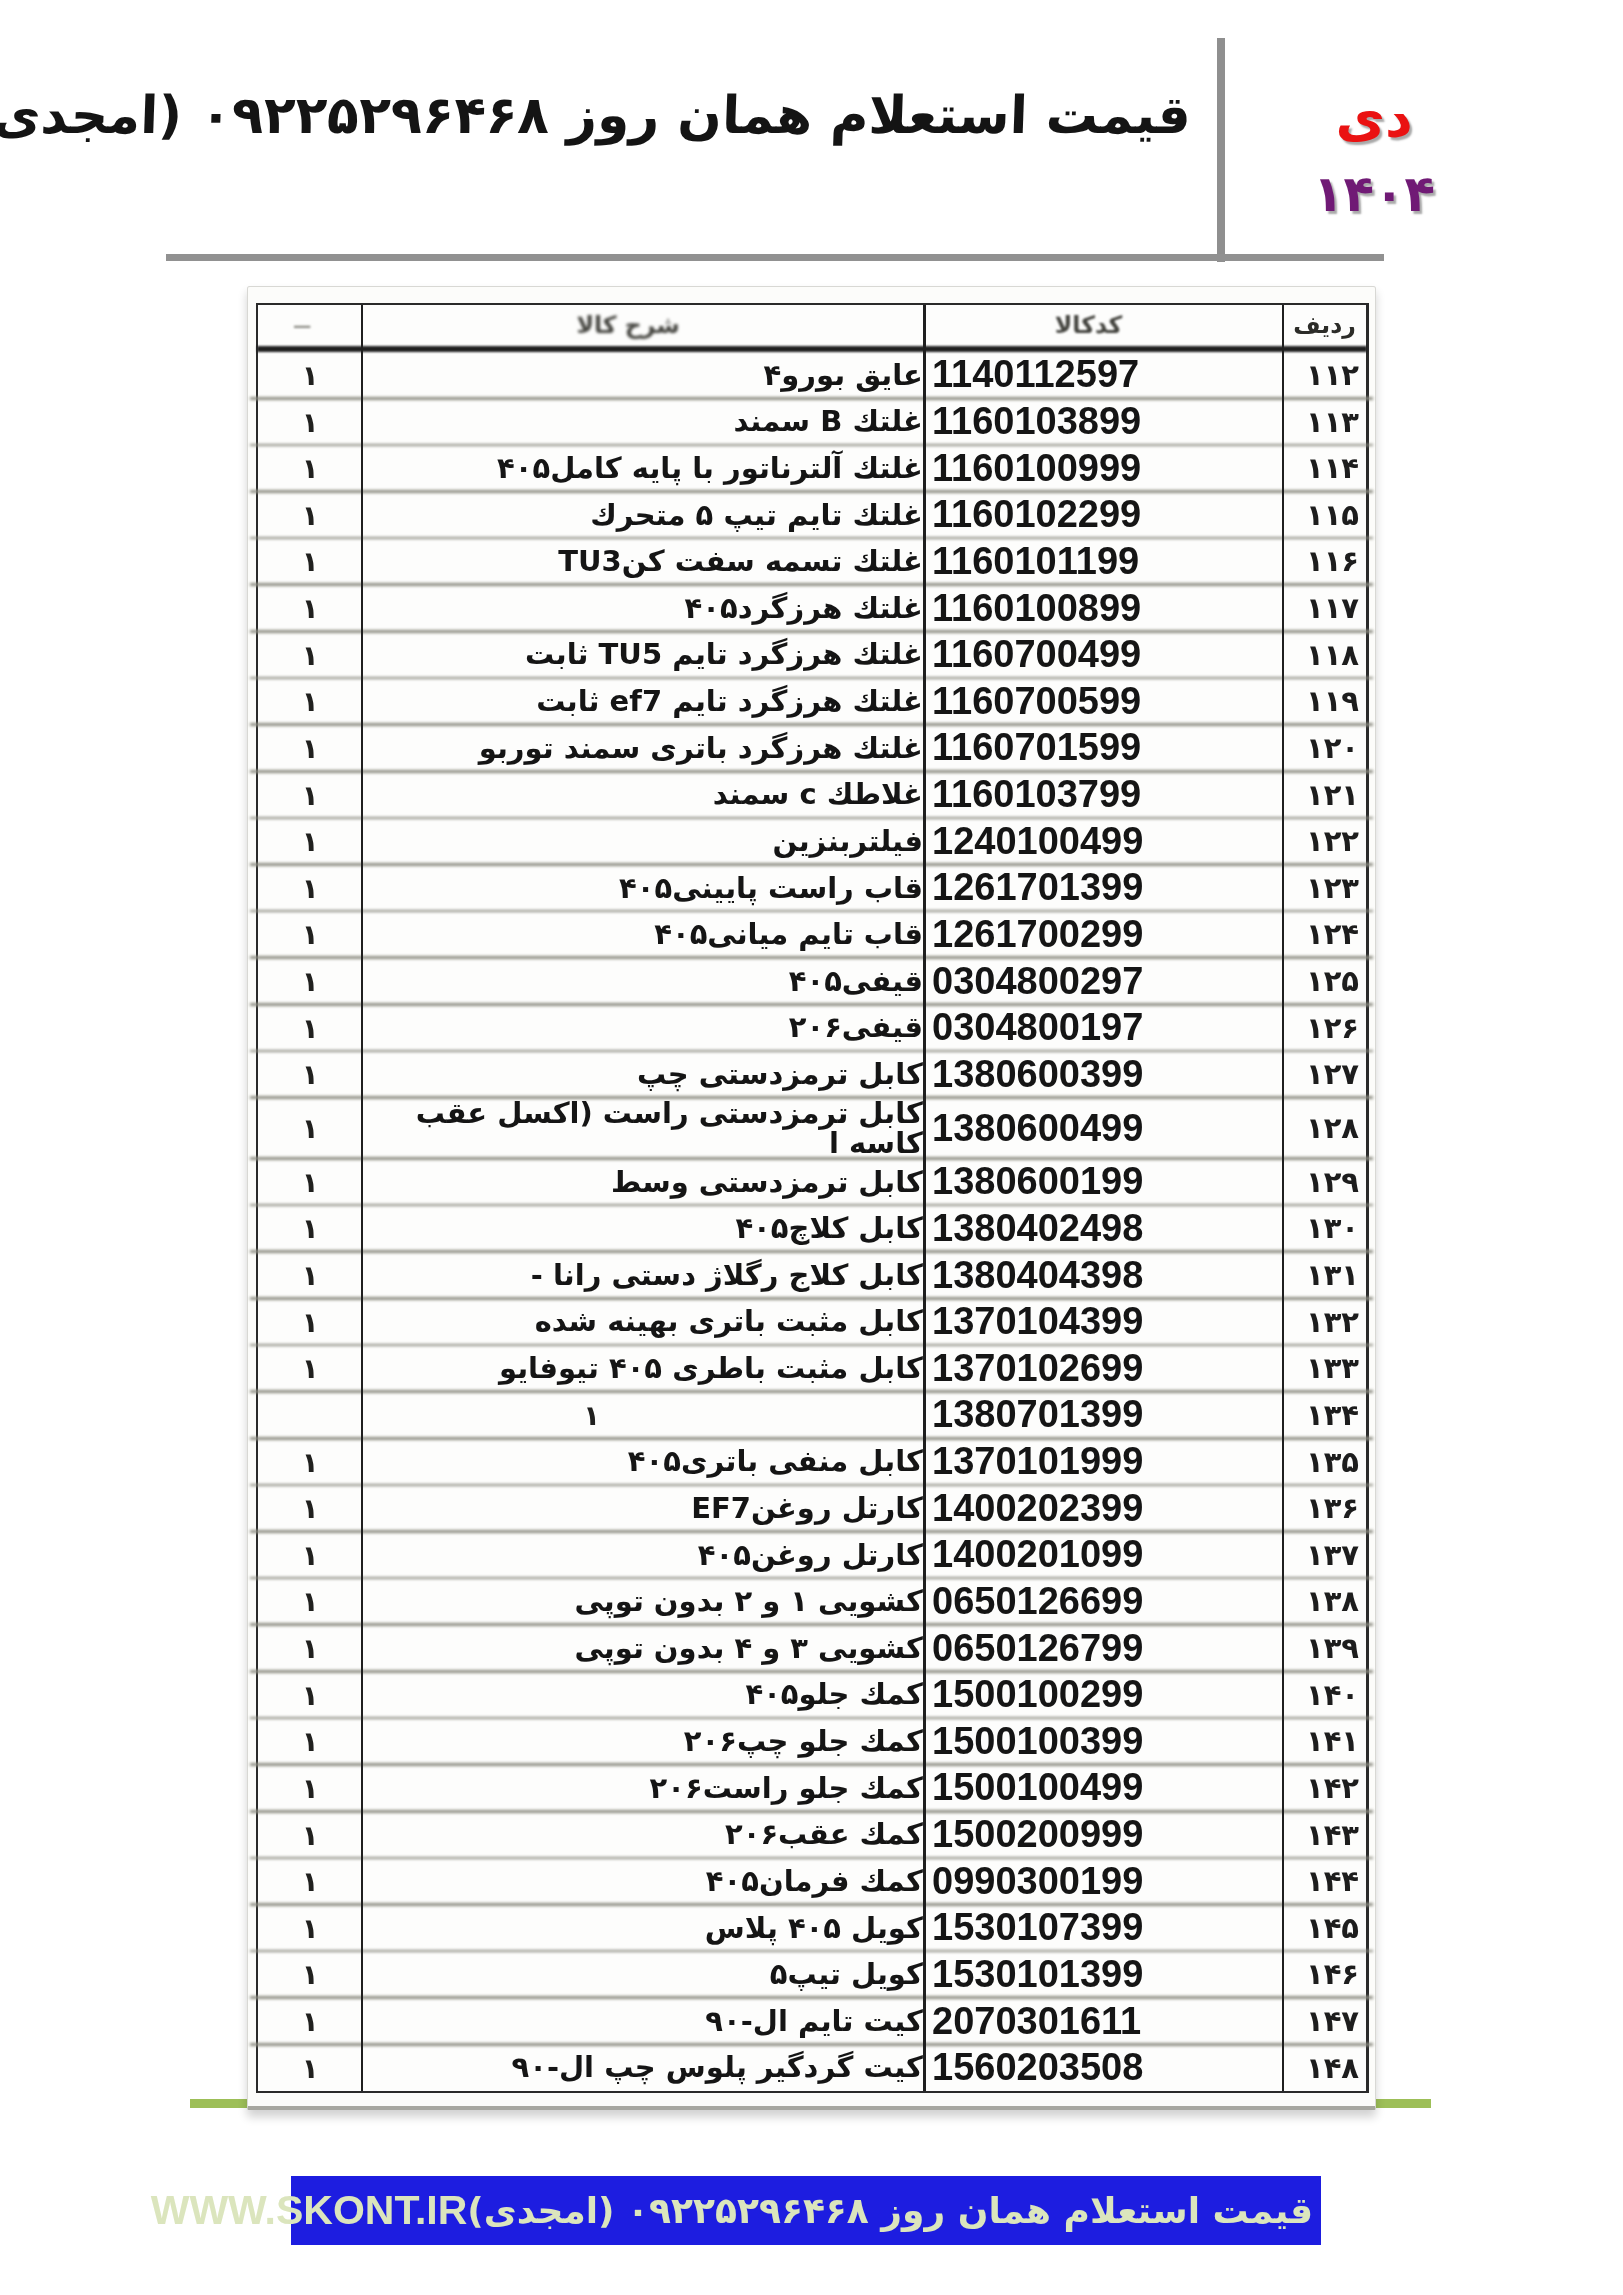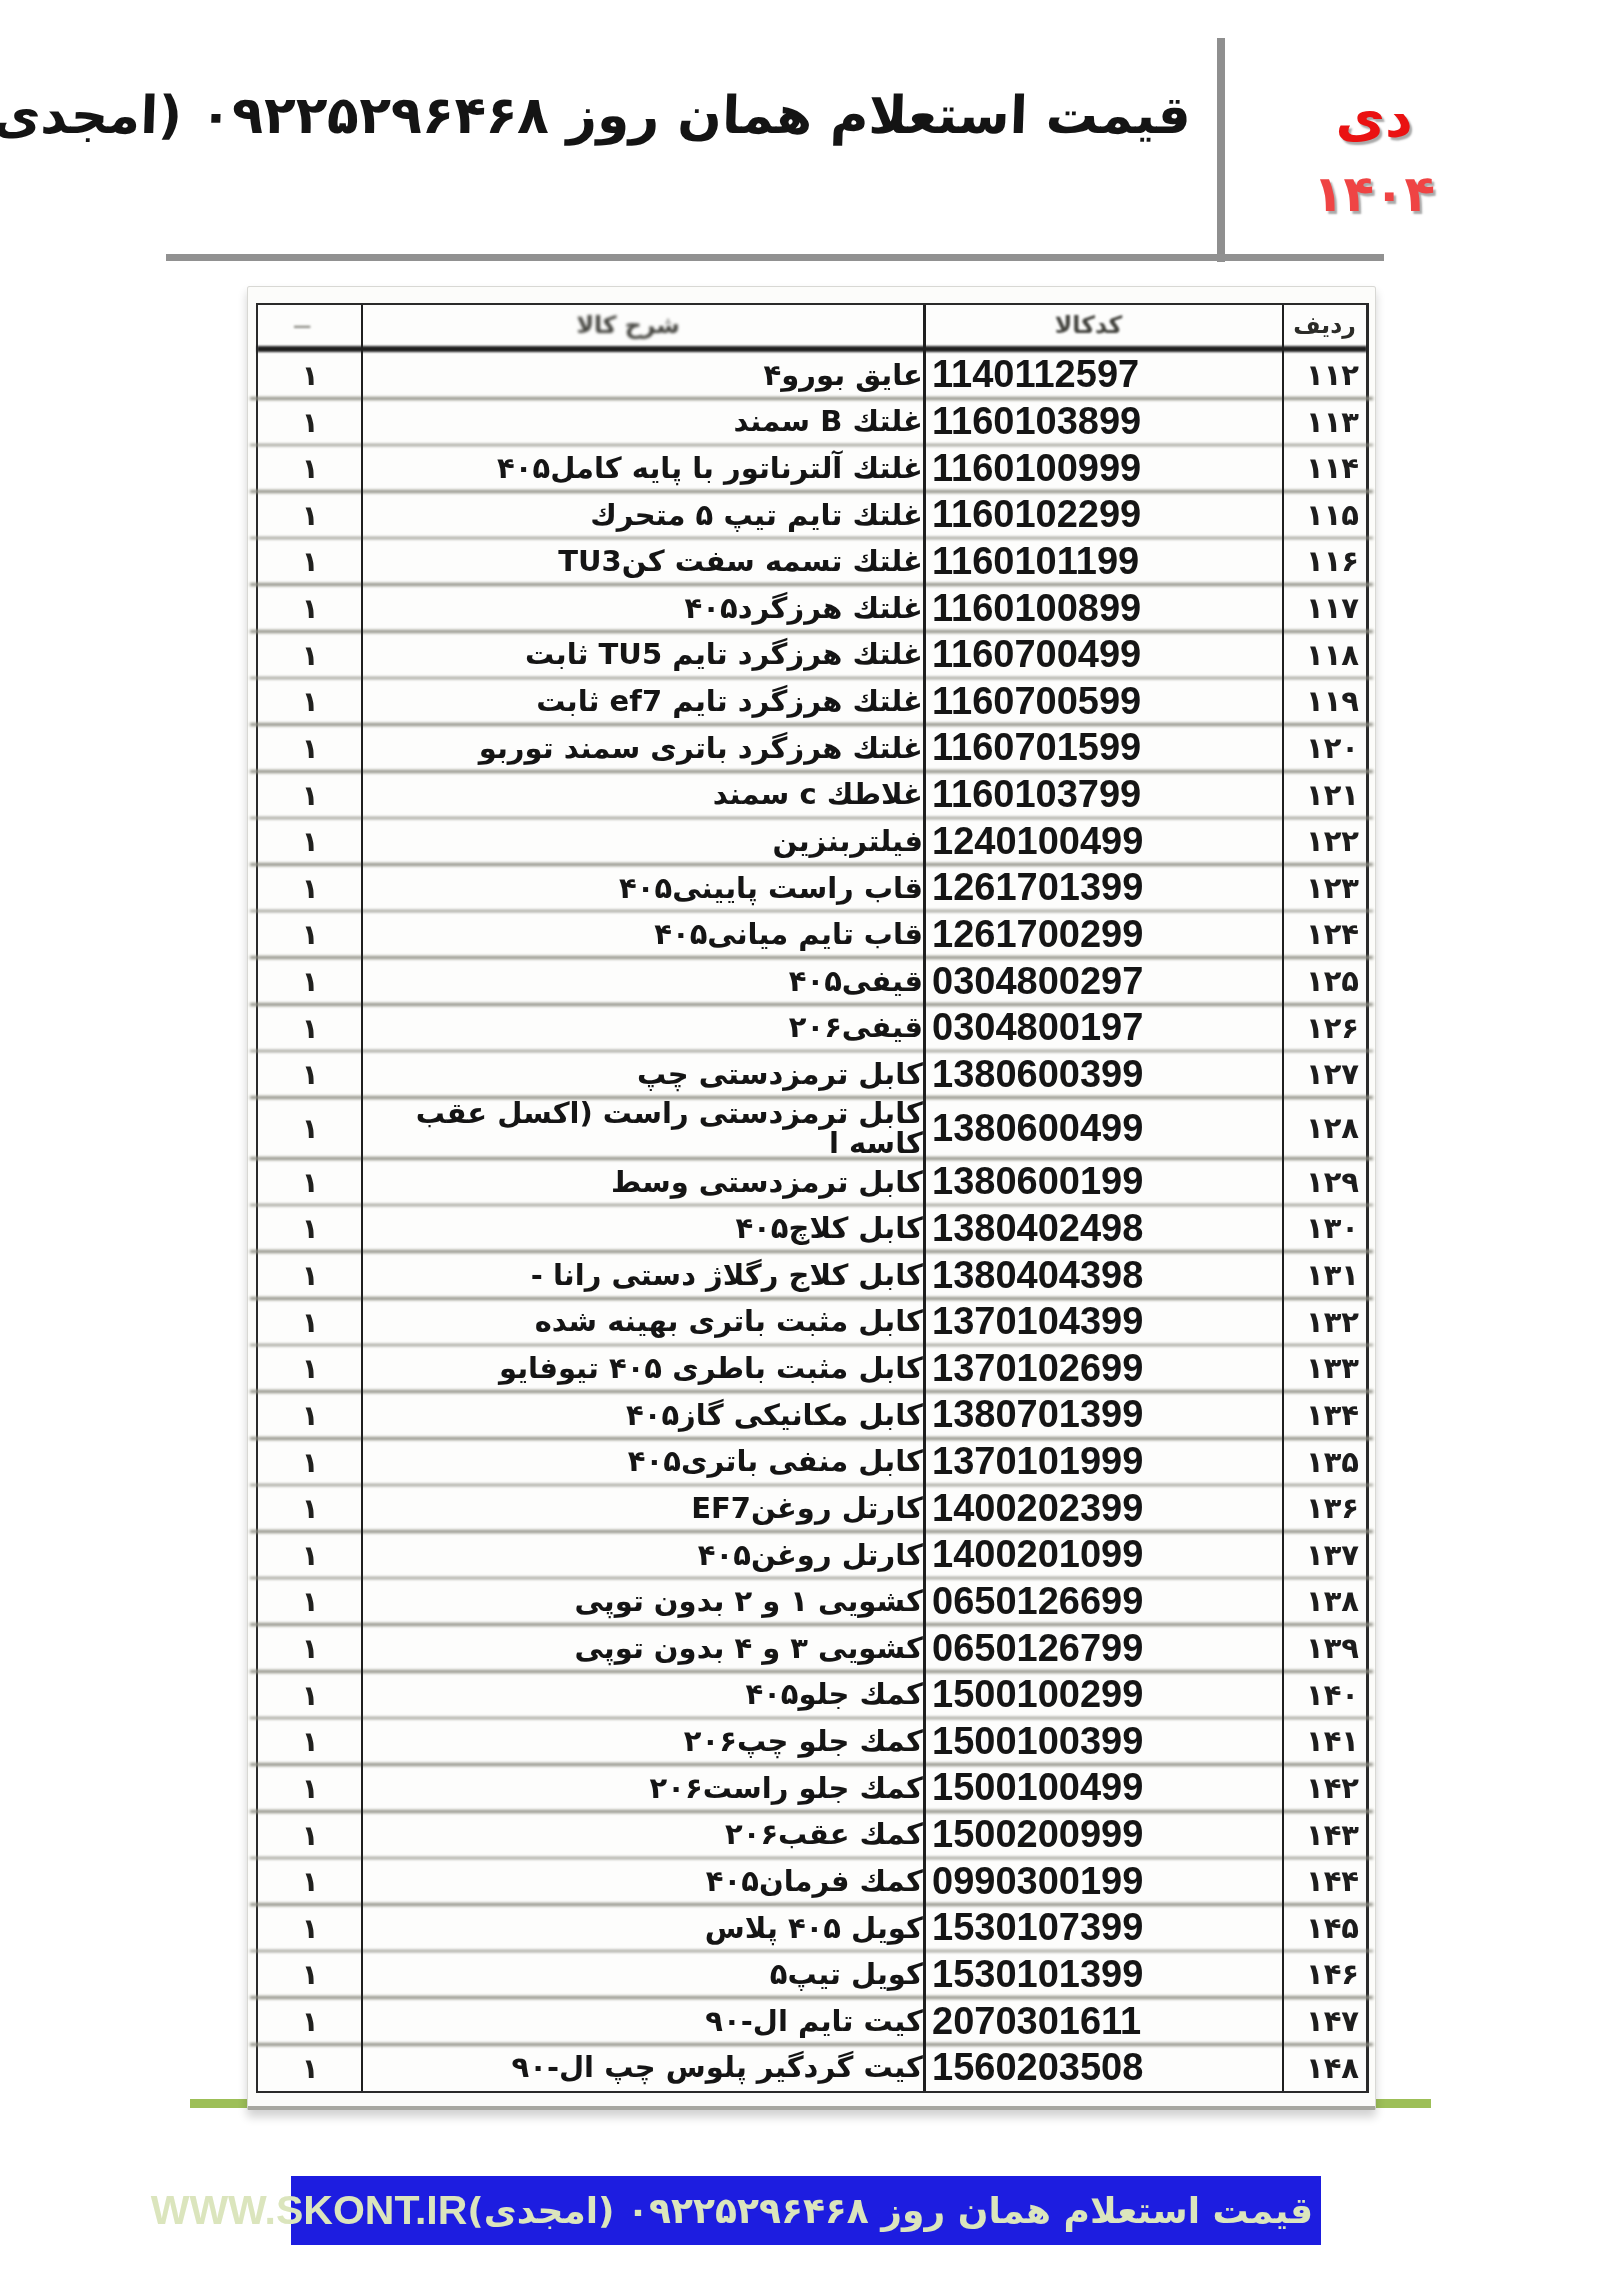--- a/index.html
+++ b/index.html
@@ -7,21 +7,21 @@
         font-family:"DejaVu Sans",sans-serif;}
 
   
   .header-title{position:absolute;left:275px;top:85px;width:916px;text-align:center;
         font-size:52px;font-weight:bold;color:#141414;direction:rtl;white-space:nowrap;
         transform:skewX(-2deg);}
   .header-divider{position:absolute;left:1217px;top:38px;width:7.9px;height:224px;background:#8f8f8f;}
   .month{position:absolute;left:1292px;top:86px;width:164px;text-align:center;font-size:54px;
         font-weight:bold;color:#ea1212;text-shadow:2.6px 2.6px 2px #a9a9a9;direction:rtl;}
   .year{position:absolute;left:1276px;top:165px;width:196px;text-align:center;font-size:50px;
-        font-weight:bold;color:#ef4444;letter-spacing:7.9px;text-shadow:2.6px 2.6px 2px #a9a9a9;direction:ltr;}
+        font-weight:bold;color:#701a75;letter-spacing:7.9px;text-shadow:2.6px 2.6px 2px #a9a9a9;direction:ltr;}
   .header-rule{position:absolute;left:166px;top:254px;width:1218px;height:6.5px;background:#919191;}
 
   
   .green-strip{position:absolute;top:2099px;height:9.2px;background:#9dbf58;}
   .green-left{left:190px;width:58px;}
   .green-right{left:1372px;width:59px;}
 
   
   .card{position:absolute;left:247px;top:286px;width:1129px;height:1824px;background:#fcfcfa;
         border:1.3px solid #d8d8d4;border-bottom:4.6px solid #a7a7a0;border-radius:2.6px;
@@ -248,21 +248,20 @@
   <div class="r">
     <div class="cell c-row cell-rownum">۱۳۳</div>
     <div class="cell c-code cell-code">1370102699</div>
     <div class="cell c-desc cell-desc">کابل مثبت باطری ۴۰۵ تیوفایو</div>
     <div class="cell c-qty cell-qty">۱</div>
   </div>
 
   <div class="r">
     <div class="cell c-row cell-rownum">۱۳۴</div>
     <div class="cell c-code cell-code">1380701399</div>
-    <div class="cell c-desc cell-desc">کابل مکانیکی گاز۴۰۵</div>
     <div class="cell c-qty cell-qty">۱</div>
   </div>
 
   <div class="r">
     <div class="cell c-row cell-rownum">۱۳۵</div>
     <div class="cell c-code cell-code">1370101999</div>
     <div class="cell c-desc cell-desc">کابل منفی باتری۴۰۵</div>
     <div class="cell c-qty cell-qty">۱</div>
   </div>
 

